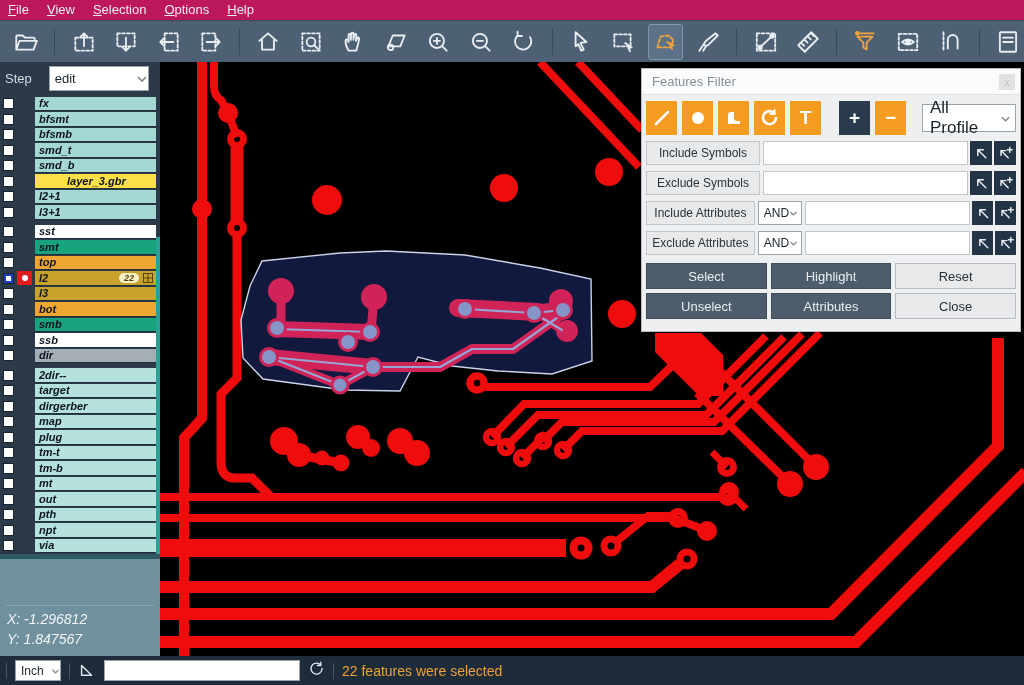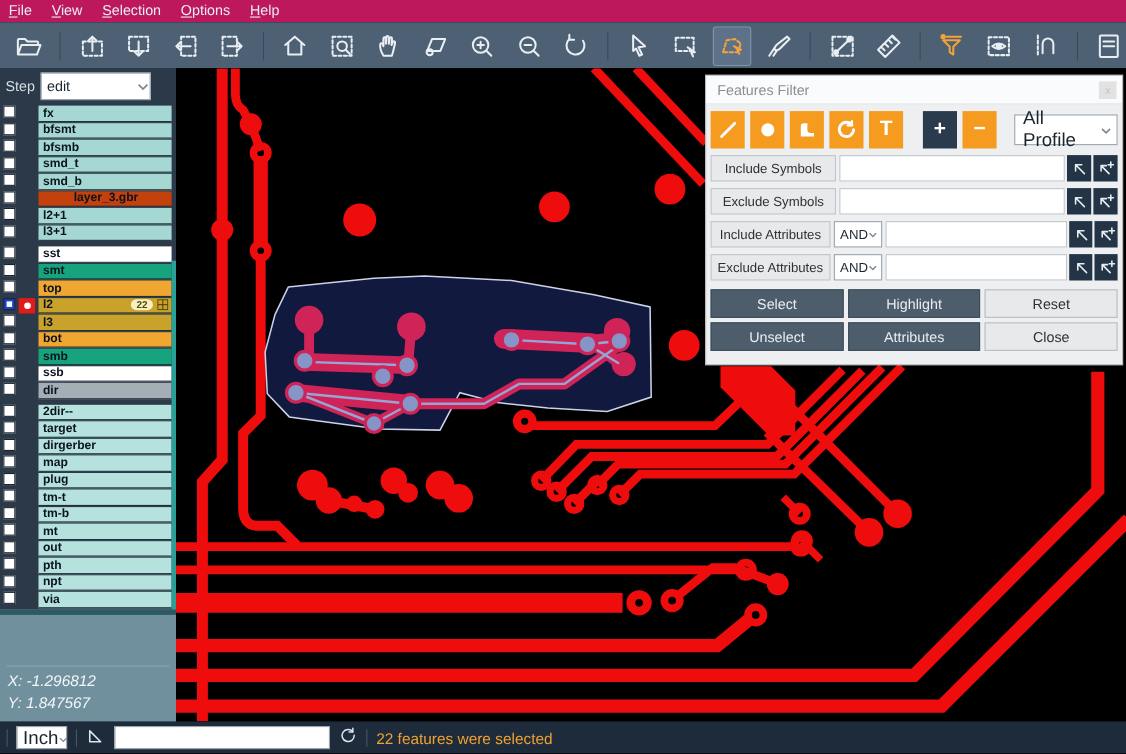--- a/index.html
+++ b/index.html
@@ -21,25 +21,25 @@
   .tb-active { background:#5d7288; outline:1px solid #8296ab; }
   .tb-active svg, .tb-orange svg { stroke:#f2a33a; }
   .tsep { width:1px; height:26px; background:#35455656; background:#3a4a5c; margin:0 2px; }
 
   
   .sidebar { position:absolute; left:0; top:62px; width:160px; height:594px; background:#2b3949; }
   .step-row { position:absolute; left:0; top:0; width:160px; height:33px; display:flex; align-items:center; }
   .step-label { color:#d6dde3; font-size:13px; margin-left:5px; }
   .select { background:#fff; border:1px solid #9aa4ad; display:flex; align-items:center;
             justify-content:space-between; color:#1a242e; }
-  .step-select { margin-left:5px; width:100px; height:25px; font-size:13px; padding-left:5px; }
+  .step-select { margin-left:17px; width:100px; height:25px; font-size:13px; padding-left:5px; }
   .chev svg { stroke:#7d868e; fill:none; stroke-width:1.6; }
   .layer-list { position:absolute; left:0; top:34px; width:160px; }
   .layer-group { margin-bottom:4px; }
-  .layer-row { display:flex; align-items:flex-start; height:15.5px; }
+  .layer-row { display:flex; align-items:center; height:15.5px;font-style:italic; }
   .cb { width:11px; height:11px; background:#fff; border:1.5px solid #18242f; margin-left:3px; flex:0 0 auto;
         display:flex; align-items:center; justify-content:center; }
   .cb-active { background:#1c43c9; }
   .cb-inner { width:5px; height:5px; background:#fff; }
   .ind { width:15px; height:14px; margin-left:3px; flex:0 0 auto; display:flex; align-items:center; justify-content:center; }
   .ind-active { background:#e11a1a; }
   .ind-dot { width:6px; height:6px; border-radius:50%; background:#fff; }
   .cell { margin-left:3px; width:121px; height:14.5px; font-size:11px; font-weight:700; color:#0b1320;
           padding-left:4px; display:flex; align-items:center; border-bottom:1px solid #22303e; }
   .badge { margin-left:auto; background:#f7f0c4; color:#574a08; font-size:9px; font-weight:700;
@@ -89,21 +89,21 @@
   .dbtn { width:121px; height:26px; margin-right:4px; font-size:13px; display:flex; align-items:center;
           justify-content:center; }
   .dbtn-dark { background:#4d5d6c; color:#e9edf1; border:1px solid #3e4d5b; }
   .dbtn-light { background:#e8e9ea; color:#2a3238; border:1px solid #b8bcc0; }
   .dbtn:last-child { margin-right:0; }
 
   
   .statusbar { position:absolute; left:0; top:656px; width:1024px; height:29px; background:#1d2b3a;
                display:flex; align-items:center; padding-left:6px; gap:8px; }
   .ssep { width:1px; height:16px; background:#44556b; }
-  .unit-select { width:46px; height:21px; font-size:17px; padding-left:5px; }
+  .unit-select { width:46px; height:21px; font-size:12px; padding-left:5px; }
   .sicon svg { stroke:#dfe6ec; fill:none; stroke-width:1.6; stroke-linecap:round; stroke-linejoin:round; }
   .cmd-input { width:196px; height:21px; background:#fff; border:1px solid #9aa4ad; font-size:12px; padding:0 4px; }
   .status-msg { color:#f0a132; font-size:14px; }
 </style>
 </head>
 <body>
 
 <div class="app">
 
   <div class="menubar">
@@ -297,21 +297,21 @@
           <div class="layer-row">
             <span class="cb"></span>
             <span class="ind"></span>
             <span class="cell" style="background: rgb(165, 216, 210);">
               <span>smd_b</span>
             </span>
           </div>
           <div class="layer-row">
             <span class="cb"></span>
             <span class="ind"></span>
-            <span class="cell" style="background: #c2410c; padding-left: 32px;">
+            <span class="cell" style="background: #fde047; padding-left: 32px;">
               <span>layer_3.gbr</span>
             </span>
           </div>
           <div class="layer-row">
             <span class="cb"></span>
             <span class="ind"></span>
             <span class="cell" style="background: rgb(165, 216, 210);">
               <span>l2+1</span>
             </span>
           </div>

